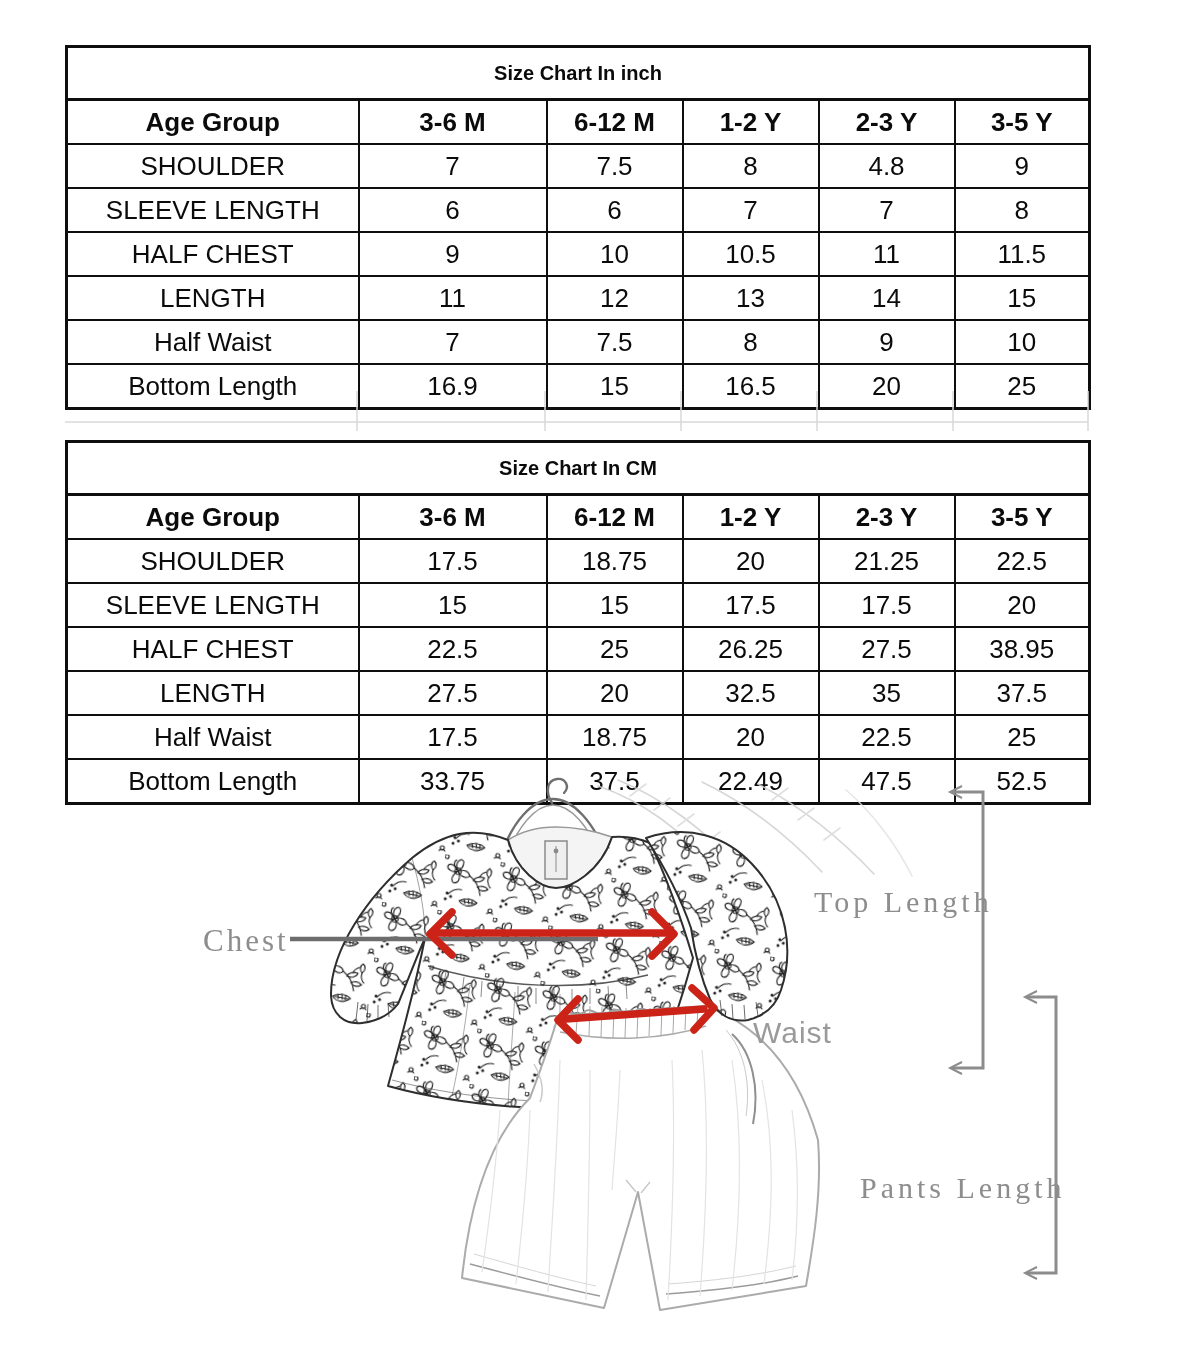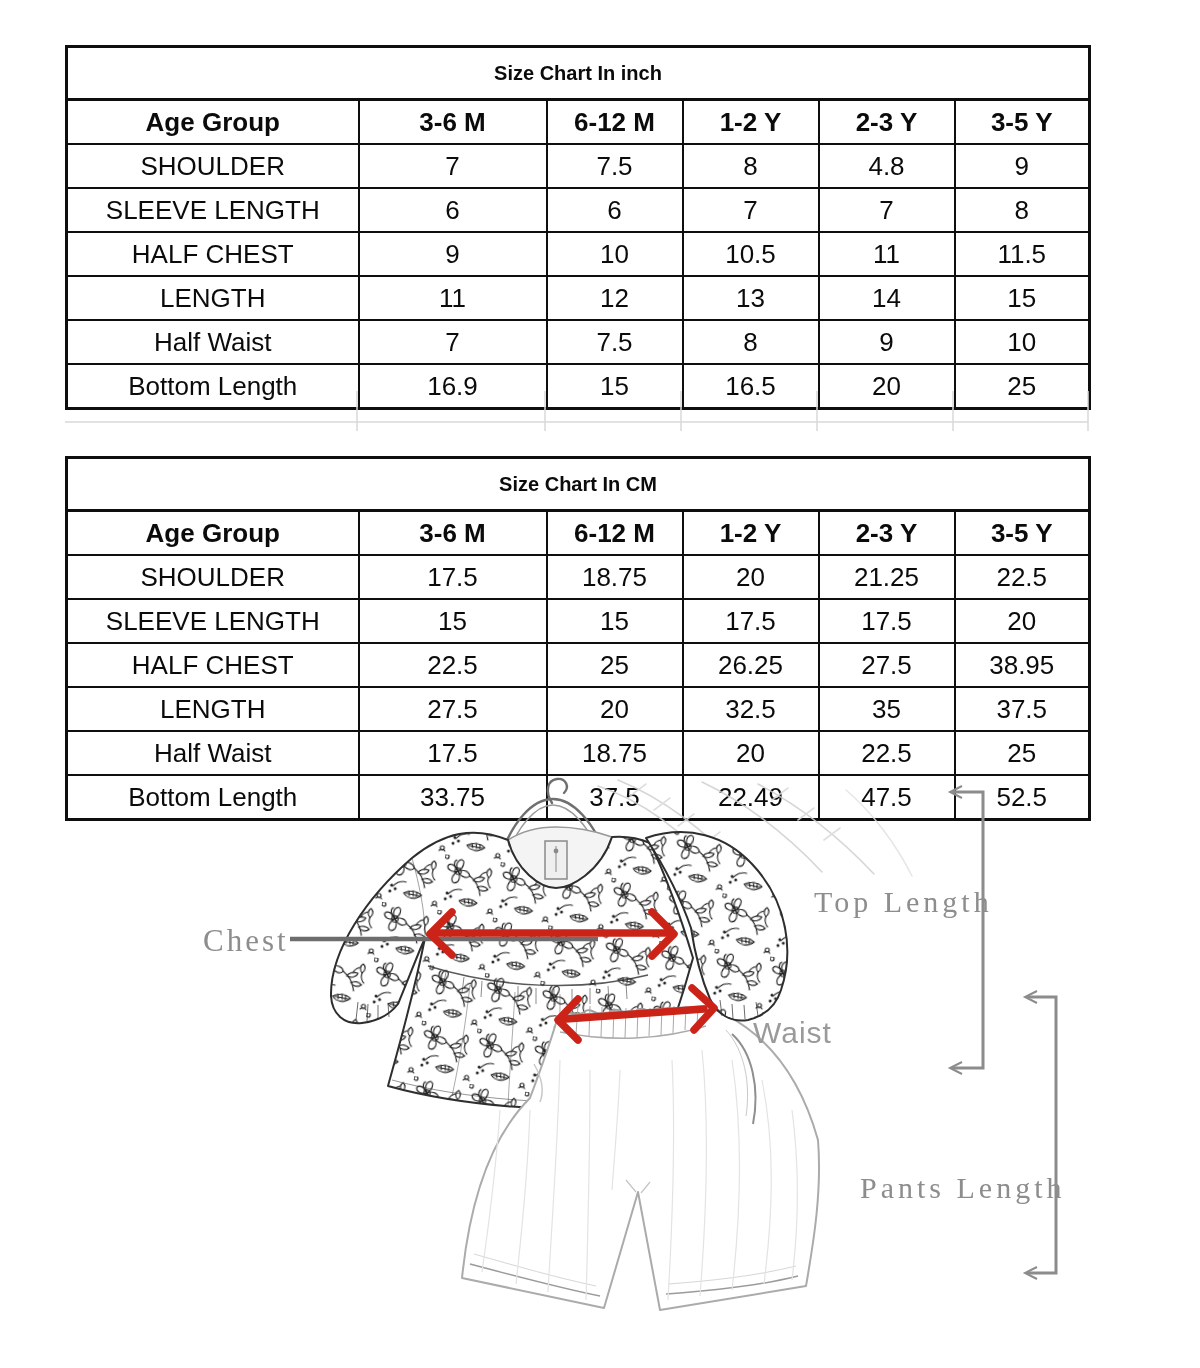--- a/index.html
+++ b/index.html
@@ -6,21 +6,21 @@
   .page{position:relative;width:1200px;height:1368px;background:#ffffff;overflow:hidden;
         font-family:"Liberation Sans",sans-serif;}
   .size-table{position:absolute;left:65px;border-collapse:collapse;table-layout:fixed;
         width:1023px;background:#fff;border:3px solid #0e0e0e;color:#0b0b0b;}
   .size-table td{border:2px solid #0e0e0e;text-align:center;vertical-align:middle;padding:0;
         overflow:hidden;white-space:nowrap;}
   .size-table td.title-cell{height:50px;font-size:20px;font-weight:700;border-bottom-width:3px;}
   .size-table tr.header-row td{height:42px;font-size:26px;font-weight:700;}
   .size-table tr.data-row td{height:42px;font-size:26px;font-weight:400;}
   .t1{top:45px;}
-  .t2{top:456px;}
+  .t2{top:440px;}
   svg.overlay{position:absolute;left:0;top:0;pointer-events:none;}
   text.serif-label{font-family:"Liberation Serif",serif;font-size:30px;letter-spacing:4px;}
   text.chest-label{font-family:"Liberation Serif",serif;font-size:31px;letter-spacing:3px;}
   text.sans-label{font-family:"Liberation Sans",sans-serif;font-size:30px;letter-spacing:1px;}
 </style>
 </head>
 <body>
 
 <div class="page">
 

